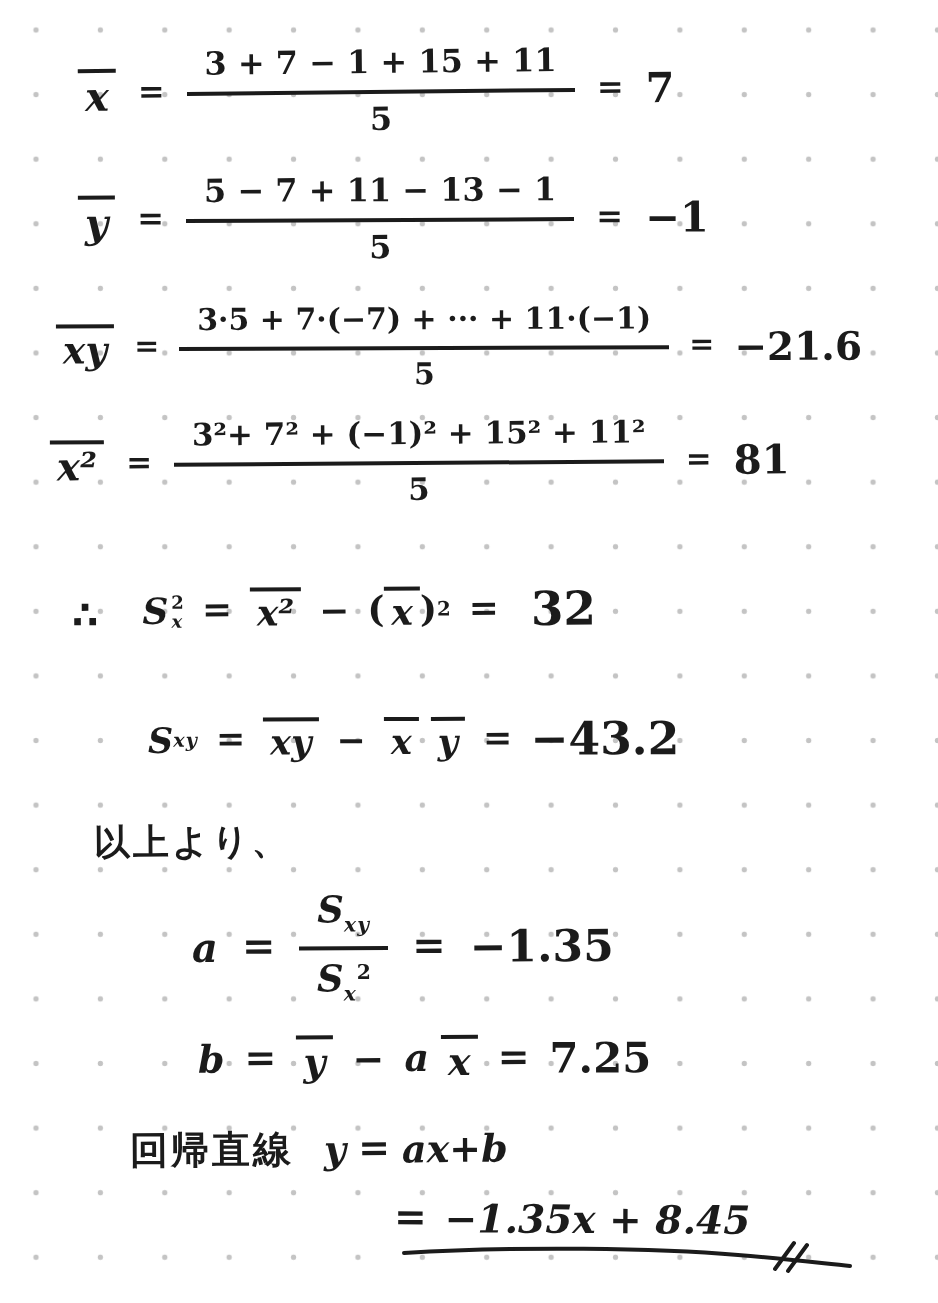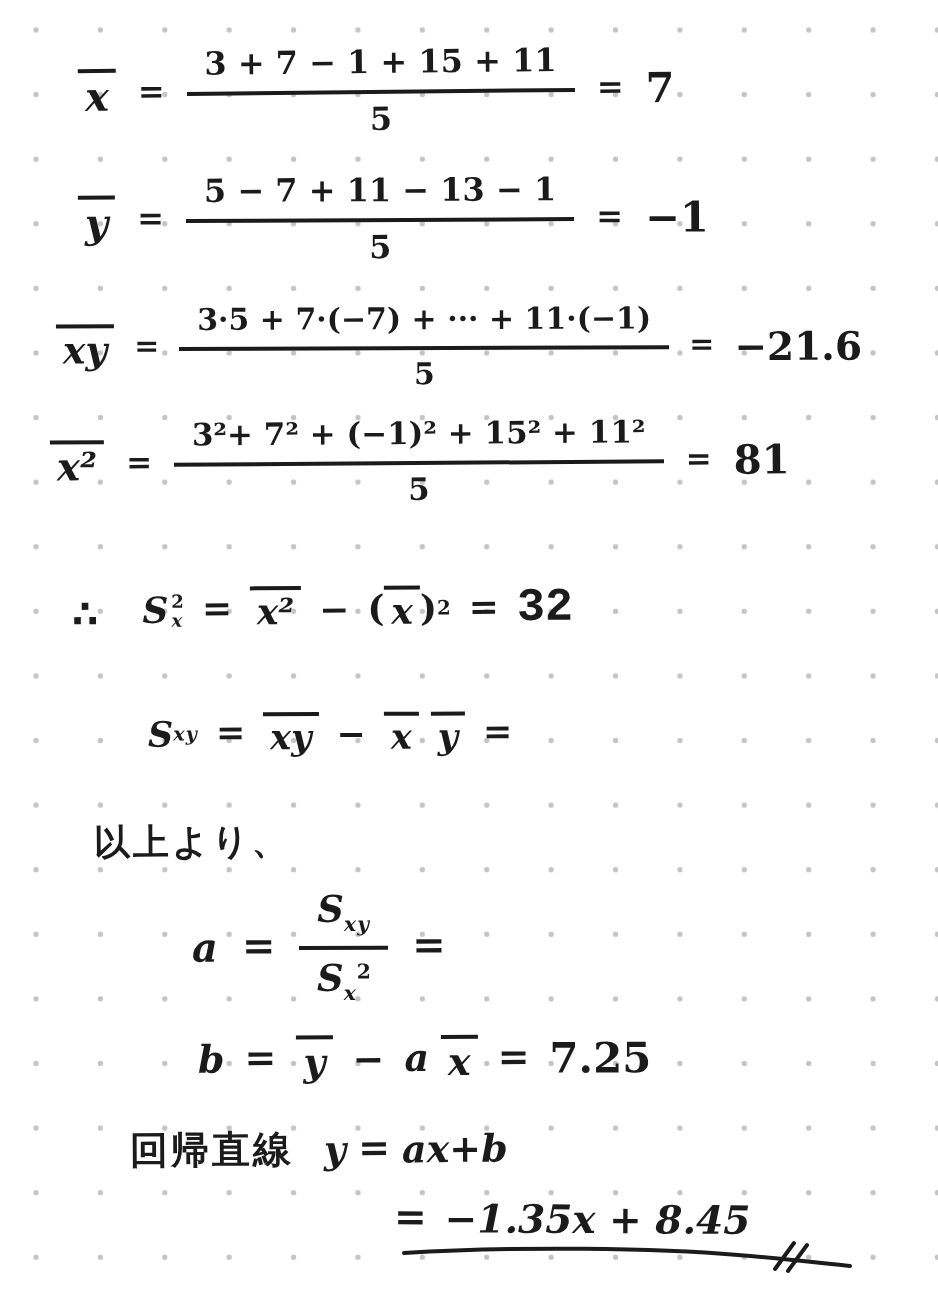--- a/index.html
+++ b/index.html
@@ -101,50 +101,52 @@
     <span class="eqsign">=</span>
     <span class="ol var">x²</span>
     <span>−</span>
     <span class="parens">
       <span>(</span>
       <span class="ol var">x</span>
       <span>)</span>
       <span class="sup">2</span>
     </span>
     <span class="eqsign">=</span>
-    <span class="result" style="margin-left:0;font-family:Liberation Mono, monospace;">32</span>
+    <span class="result" style="margin-left:14px;">32</span>
   </div>
 
   <div class="eqline" style="left:148px;top:712px;gap:18px;font-size:35px;transform:rotate(-0.2deg);">
     <span class="sgroup">
       <span class="var">S</span>
       <span class="sub">xy</span>
     </span>
     <span class="eqsign">=</span>
     <span class="ol var">xy</span>
     <span>−</span>
     <span class="pairgap">
       <span class="ol var">x</span>
       <span class="ol var">y</span>
     </span>
     <span class="eqsign">=</span>
+    <span class="result">−43.2</span>
   </div>
 
   <div class="eqline cjk" style="left:94px;top:818px;font-size:36px;transform:rotate(-0.5deg);">
     <span>以上より、</span>
   </div>
 
   <div class="eqline" style="left:192px;top:888px;gap:24px;font-size:40px;transform:rotate(-0.3deg);">
     <span class="var">a</span>
     <span class="eqsign">=</span>
     <span class="frac" style="font-size:37px;">
       <span class="num"><span class="var">S</span><span class="sub">xy</span></span>
       <span class="den"><span class="var">S</span><span class="sub">x</span><span class="sup">2</span></span>
     </span>
     <span class="eqsign">=</span>
+    <span class="result" style="font-size:1.1em;">−1.35</span>
   </div>
 
   <div class="eqline" style="left:198px;top:1034px;gap:20px;font-size:38px;transform:rotate(-0.2deg);">
     <span class="var">b</span>
     <span class="eqsign">=</span>
     <span class="ol var">y</span>
     <span>−</span>
     <span class="pairgap">
       <span class="var">a</span>
       <span class="ol var">x</span>

